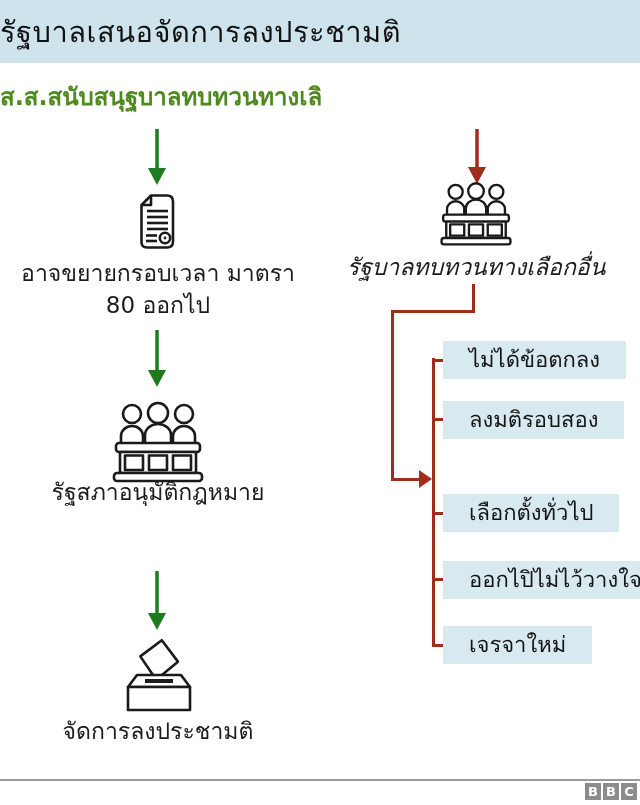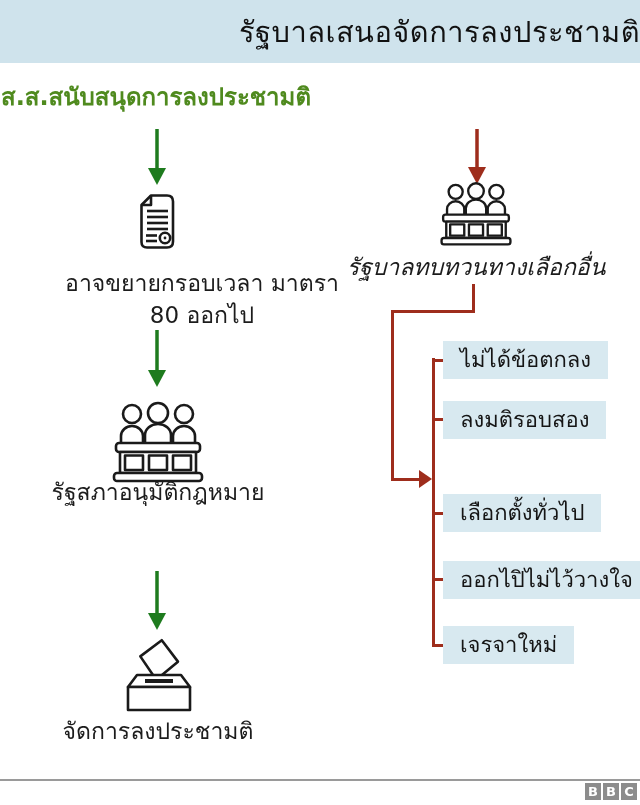--- a/index.html
+++ b/index.html
@@ -14,21 +14,21 @@
   }
   html,body{margin:0;padding:0;}
   body{font-family:"DejaVu Sans","Liberation Sans",sans-serif;background:#ffffff;}
   .canvas{
     position:relative;width:640px;height:805px;background:#ffffff;
     overflow:hidden;margin:0;
   }
   .title-bar{
     position:absolute;left:0;top:0;width:640px;height:63px;
     background:var(--title-bg);
-    display:flex;align-items:center;justify-content:flex-end;
+    display:flex;align-items:center;justify-content:flex-start;
     font-size:29px;color:#111;letter-spacing:.5px;
   }
   .col-header{
     position:absolute;top:80px;height:34px;
     font-size:24px;font-weight:bold;text-align:center;line-height:34px;
     white-space:nowrap;
   }
   .col-header.left{left:0;width:312px;color:var(--support-green);}
   .col-header.right{left:330px;width:300px;color:var(--reject-red);}
 
@@ -47,40 +47,40 @@
 
   .seg{position:absolute;background:var(--line-red);}
   .red-arrowhead{
     position:absolute;width:0;height:0;
     border-top:9px solid transparent;border-bottom:9px solid transparent;
     border-left:13px solid var(--line-red);
   }
   .option-box{
     position:absolute;left:443px;height:38px;line-height:38px;
     background:var(--option-bg);color:#151515;
-    font-size:22px;padding:0 17px;white-space:nowrap;
+    font-size:22px;padding:0 26px;white-space:nowrap;
   }
   .footer-line{position:absolute;left:0;top:779px;width:640px;height:2px;background:#9a9a9a;}
   .bbc-logo{position:absolute;left:585px;top:783px;display:flex;gap:2px;}
   .bbc-block{
     width:16px;height:17px;background:var(--footer-gray);
     color:#ffffff;font-weight:bold;font-size:13px;line-height:17px;text-align:center;
   }
   svg{display:block;}
 </style>
 </head>
 <body>
 
 <div class="canvas">
 
   <div class="title-bar">
     <span>รัฐบาลเสนอจัดการลงประชามติ</span>
   </div>
 
-  <div class="col-header left">ส.ส.สนับสนุดการลงประชามติ</div>
+  <div class="col-header left">ส.ส.สนับสนุฐบาลทบทวนทางเลิ</div>
 
   <div class="flow-arrow green" style="left:147px;top:129px;">
     <svg width="20" height="56" viewBox="0 0 20 56">
       <line x1="10" y1="0" x2="10" y2="41" stroke="currentColor" stroke-width="3.5"></line>
       <polygon points="1,39 19,39 10,56" fill="currentColor"></polygon>
     </svg>
   </div>
 
   <div class="icon-abs" style="left:138px;top:193px;">
     <svg width="38" height="57" viewBox="0 0 38 57" fill="none" stroke="currentColor" stroke-width="2.6" stroke-linejoin="round">
@@ -90,21 +90,21 @@
       <line x1="9" y1="24" x2="30" y2="24"></line>
       <line x1="9" y1="30" x2="30" y2="30"></line>
       <line x1="9" y1="36" x2="30" y2="36"></line>
       <line x1="8" y1="42.5" x2="19" y2="42.5"></line>
       <line x1="8" y1="48" x2="19" y2="48"></line>
       <circle cx="27" cy="45" r="5.2"></circle>
       <circle cx="27" cy="45" r="1.4" fill="currentColor" stroke="none"></circle>
     </svg>
   </div>
 
-  <div class="caption left-col" style="top:267px;margin-left:44px;">
+  <div class="caption left-col" style="top:257px;">
     <div>อาจขยายกรอบเวลา  มาตรา</div>
     <div>80 ออกไป</div>
   </div>
 
   <div class="flow-arrow green" style="left:147px;top:330px;">
     <svg width="20" height="57" viewBox="0 0 20 57">
       <line x1="10" y1="0" x2="10" y2="42" stroke="currentColor" stroke-width="3.5"></line>
       <polygon points="1,40 19,40 10,57" fill="currentColor"></polygon>
     </svg>
   </div>

